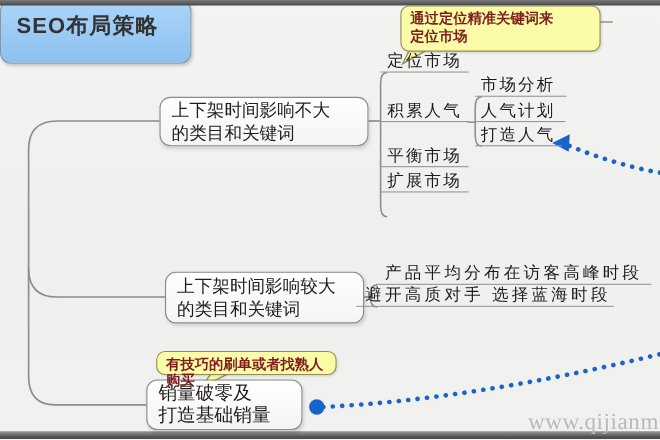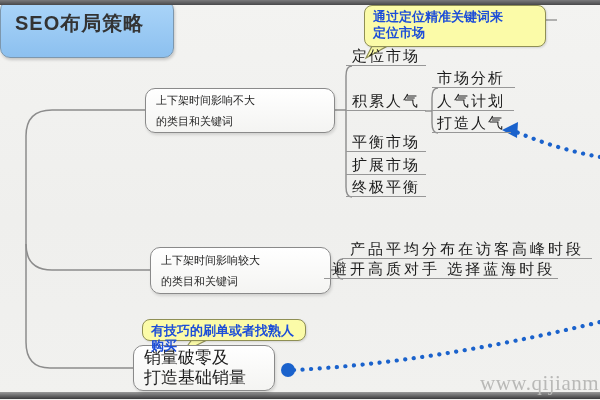--- a/index.html
+++ b/index.html
@@ -9,37 +9,37 @@
     background:linear-gradient(180deg,#f3f3f1 0%,#efefed 55%,#f1f1ef 100%);
   }
   .bar{position:absolute;left:0;width:600px;}
   #topbar{top:0;height:5px;background:linear-gradient(180deg,#7a7a7c,#48484a);}
   #bottombar{top:392px;height:7px;background:linear-gradient(180deg,#9a9a9a,#3a3a3c);}
   svg{position:absolute;left:0;top:0;}
   .node{
     position:absolute;box-sizing:border-box;border:1.4px solid #8a8a8a;border-radius:10px;
     background:linear-gradient(180deg,#ffffff,#f4f4f2);
     box-shadow:1px 2px 3px rgba(0,0,0,0.13);
-    color:#1c1c1c;font-size:11px;line-height:21px;padding:1px 10px;
+    color:#1c1c1c;font-size:16px;line-height:21px;padding:1px 10px;
     display:flex;flex-direction:column;justify-content:center;
   }
   #root-node{
     left:-26px;top:187px;width:158px;height:44px;border-radius:10px;
     border:1px solid #7d97ad;
     background:linear-gradient(180deg,#abd5f9,#8cc0ef);
     box-shadow:1px 2px 3px rgba(0,0,0,0.18);
     color:#333;font-weight:bold;font-size:20px;letter-spacing:1px;
     display:flex;align-items:center;padding:0 0 12px 14px;
   }
   #branch1-node{left:145px;top:88px;width:190px;height:45px;}
   #branch2-node{left:150px;top:247px;width:181px;height:47px;}
   #branch3-node{left:133px;top:345px;width:142px;height:46px;font-size:17px;line-height:20px;}
   .note{
     position:absolute;box-sizing:border-box;border:1.3px solid #8f8f55;border-radius:8px;
-    background:#fbfba8;color:#1d4ed8;font-size:13px;font-weight:bold;line-height:16px;
+    background:#fbfba8;color:#7f1d1d;font-size:13px;font-weight:bold;line-height:16px;
     box-shadow:1px 1px 2px rgba(0,0,0,0.12);padding:3px 8px;
   }
   #note1{left:364px;top:5px;width:182px;height:42px;}
   #note2{left:142px;top:319px;width:164px;height:22px;line-height:15px;}
   .leaf{
     position:absolute;box-sizing:border-box;height:19px;line-height:17px;
     border-bottom:1.4px solid #979797;color:#1b1b1b;font-size:15px;
     letter-spacing:2px;padding-left:6px;white-space:nowrap;overflow:hidden;
   }
   .leaf.small-gap{letter-spacing:3px;padding-left:8px;}
@@ -89,21 +89,20 @@
 
   <div id="branch1-node" class="node">
     <span>上下架时间影响不大</span>
     <span>的类目和关键词</span>
   </div>
 
   <div class="leaf" style="left:346px;top:47px;width:80px;">定位市场</div>
   <div class="leaf" style="left:346px;top:92px;width:80px;">积累人气</div>
   <div class="leaf" style="left:346px;top:133px;width:80px;">平衡市场</div>
   <div class="leaf" style="left:346px;top:156px;width:80px;">扩展市场</div>
-  <div class="leaf" style="left:346px;top:178px;width:80px;">终极平衡</div>
 
   <div class="leaf" style="left:432px;top:69px;width:83px;padding-left:5px;">市场分析</div>
   <div class="leaf" style="left:432px;top:92px;width:82px;padding-left:5px;">人气计划</div>
   <div class="leaf" style="left:432px;top:114px;width:79px;padding-left:5px;">打造人气</div>
 
   <div id="branch2-node" class="node">
     <span>上下架时间影响较大</span>
     <span>的类目和关键词</span>
   </div>
 

